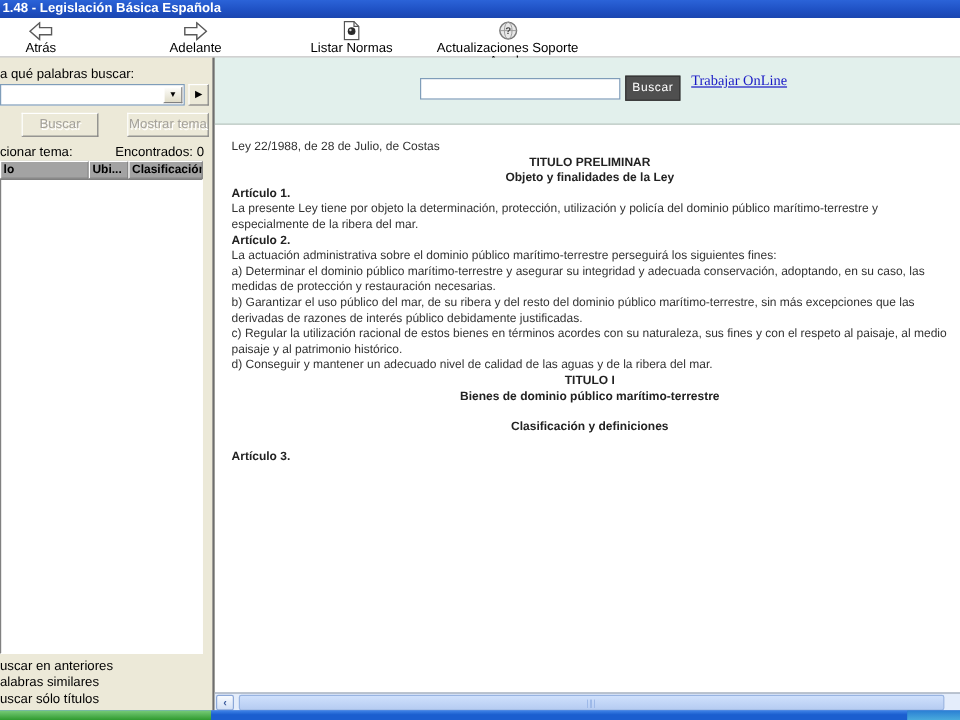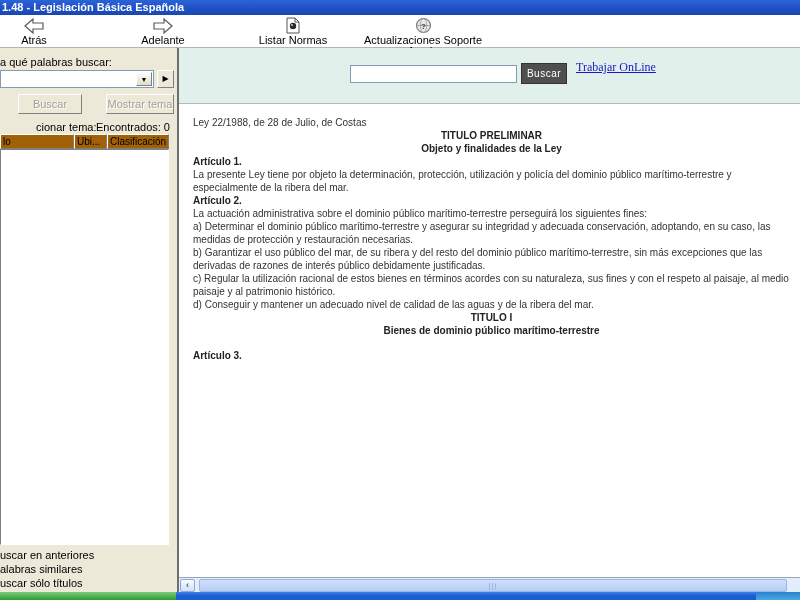--- a/index.html
+++ b/index.html
@@ -44,27 +44,27 @@
     background:#ece9d8; border:1px solid; border-color:#fff #808080 #808080 #fff;
     font-size:8px; line-height:15px; text-align:center; color:#000;
   }
   .xp-btn-disabled {
     position:absolute; top:46px; height:20px;
     background:#ece9d8; border:1px solid; border-color:#fff #808080 #808080 #fff;
     color:#a3a09a; text-shadow:1px 1px 0 #fff;
     font-size:11px; text-align:center; line-height:18px;
     font-family:"Liberation Sans",sans-serif;
   }
-  .sb-row-label { position:absolute; top:73px; font-size:11px; color:#000; white-space:nowrap;padding-left:36px; }
+  .sb-row-label { position:absolute; top:73px; font-size:11px; color:#000; white-space:nowrap; }
   .results-table { position:absolute; left:0; top:86px; width:169px; }
   .hdr-row { display:flex; height:15px; }
   .hdr-cell {
-    background:#a16207; border:1px solid; border-color:#fff #808080 #808080 #fff;
+    background:#a3a3a3; border:1px solid; border-color:#fff #808080 #808080 #fff;
     font-size:10px; line-height:13px; padding-left:2px; color:#000;
-    white-space:nowrap; overflow:hidden;
+    white-space:nowrap; overflow:hidden;font-weight:bold;
   }
   .tbl-body {
     width:169px; height:396px; background:#fff;
     border:1px solid; border-color:#808080 #fff #fff #808080;
   }
   .sb-option { position:absolute; left:0; font-size:11px; color:#000; white-space:nowrap; }
 
   
   .search-strip {
     position:absolute; left:179px; top:48px; width:621px; height:56px;
@@ -243,20 +243,21 @@
   <p class="indent">b) Garantizar el uso público del mar, de su ribera y del resto del dominio público marítimo-terrestre, sin más excepciones que las derivadas de razones de interés público debidamente justificadas.</p>
   <p class="indent">c) Regular la utilización racional de estos bienes en términos acordes con su naturaleza, sus fines y con el respeto al paisaje, al medio paisaje y al patrimonio histórico.</p>
   <p class="indent m-d">d) Conseguir y mantener un adecuado nivel de calidad de las aguas y de la ribera del mar.</p>
 
   <div class="grp">
     <p class="center">TITULO I</p>
     <p class="center">Bienes de dominio público marítimo-terrestre</p>
   </div>
 
   <div class="grp">
+    <p class="center">Clasificación y definiciones</p>
   </div>
 
   <p class="art">Artículo 3.</p>
 </div>
 
 <div class="hscroll">
   <div class="hs-btn">‹</div>
   <div class="hs-thumb">
     <div class="hs-grip"></div>
   </div>

